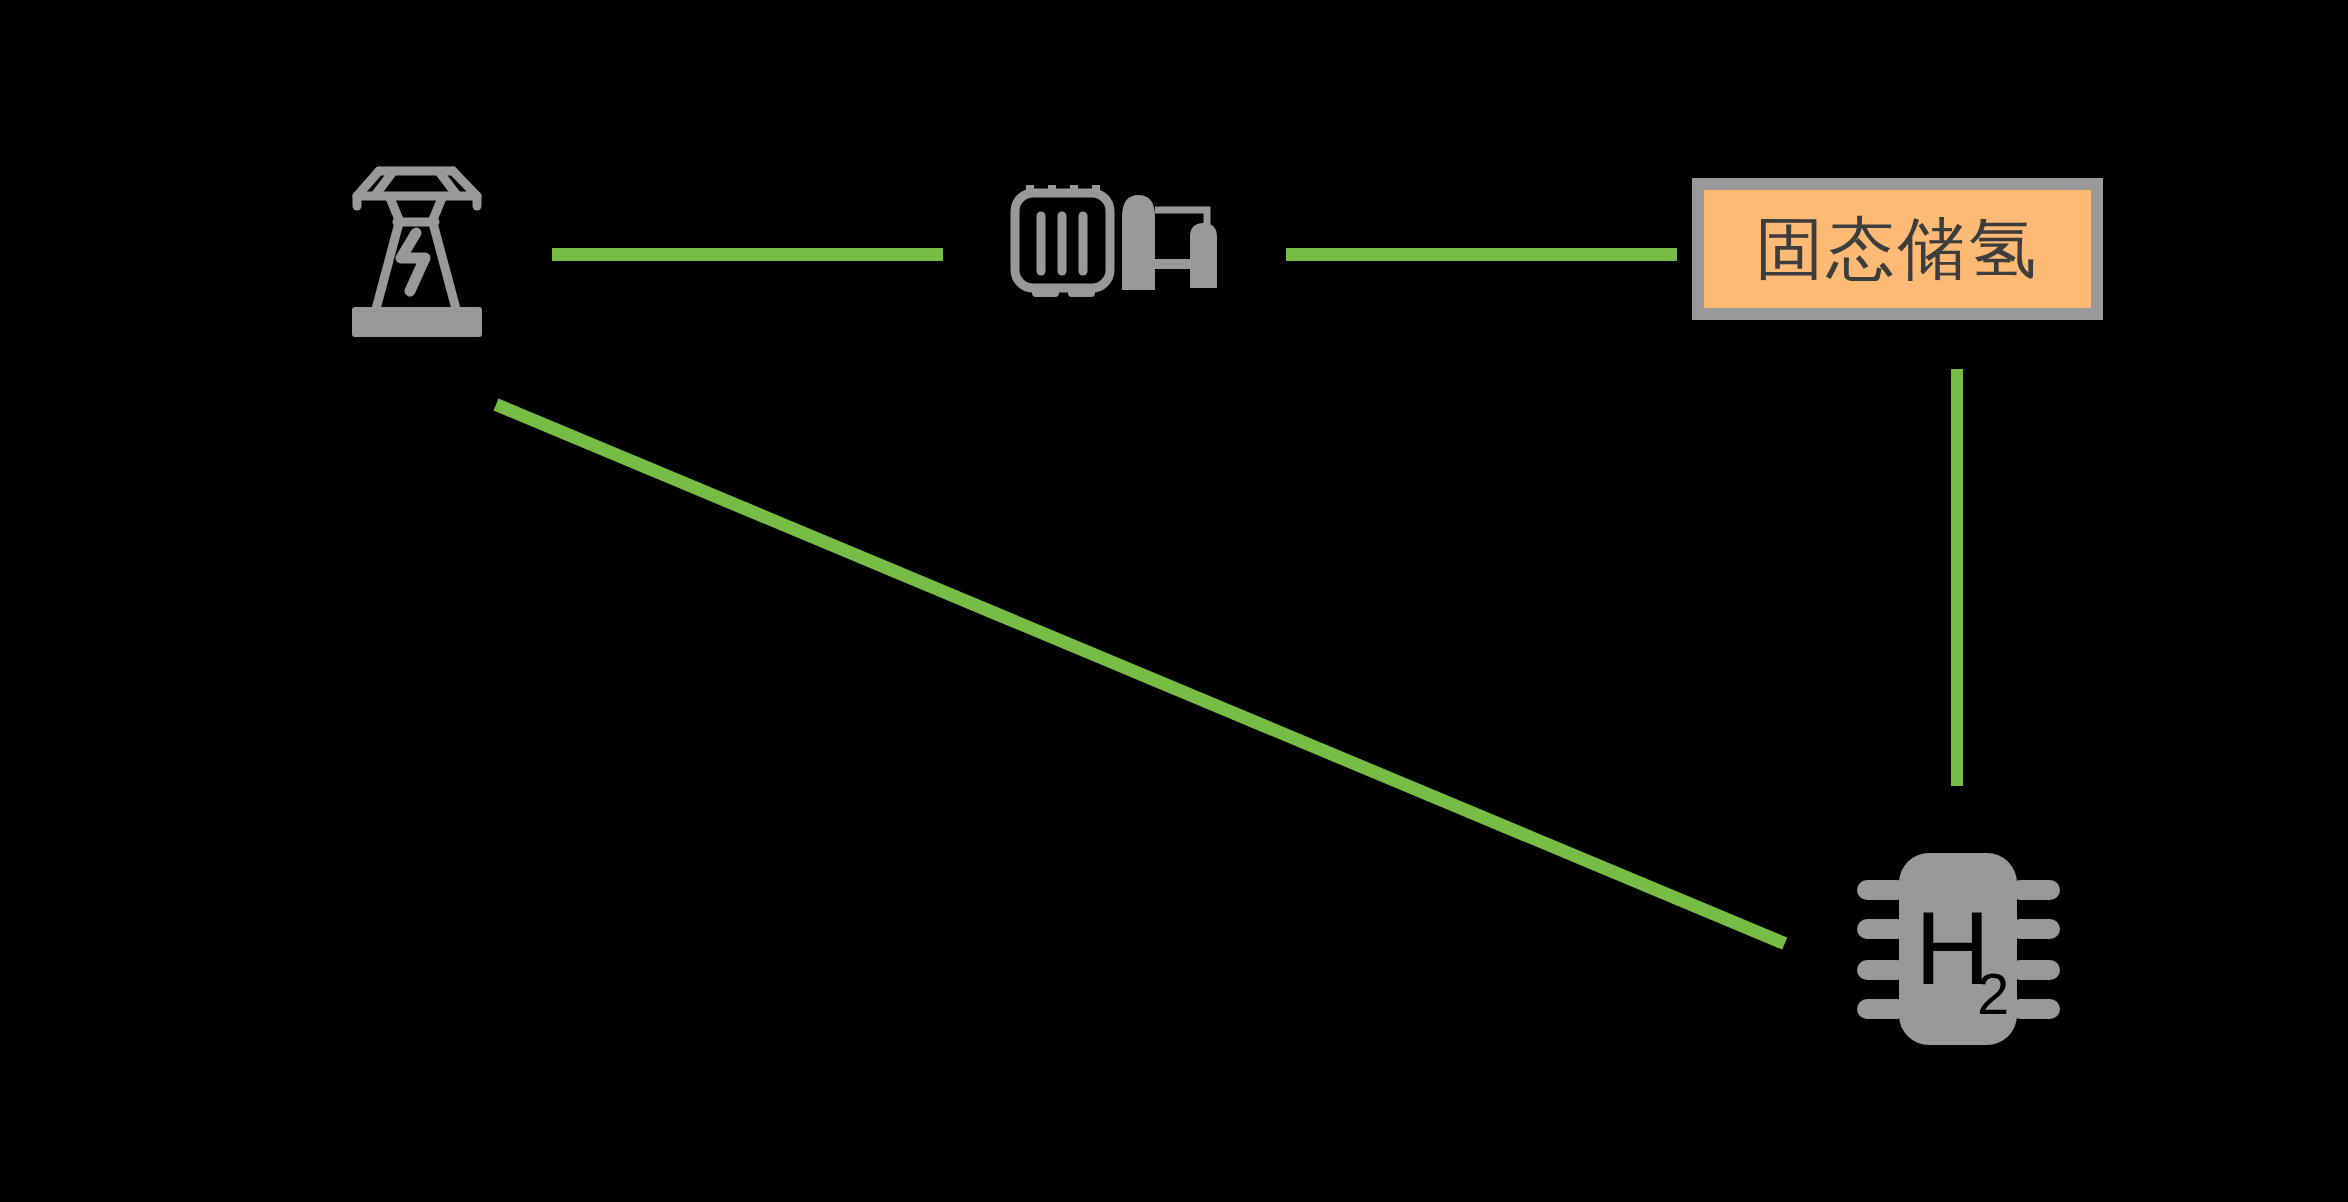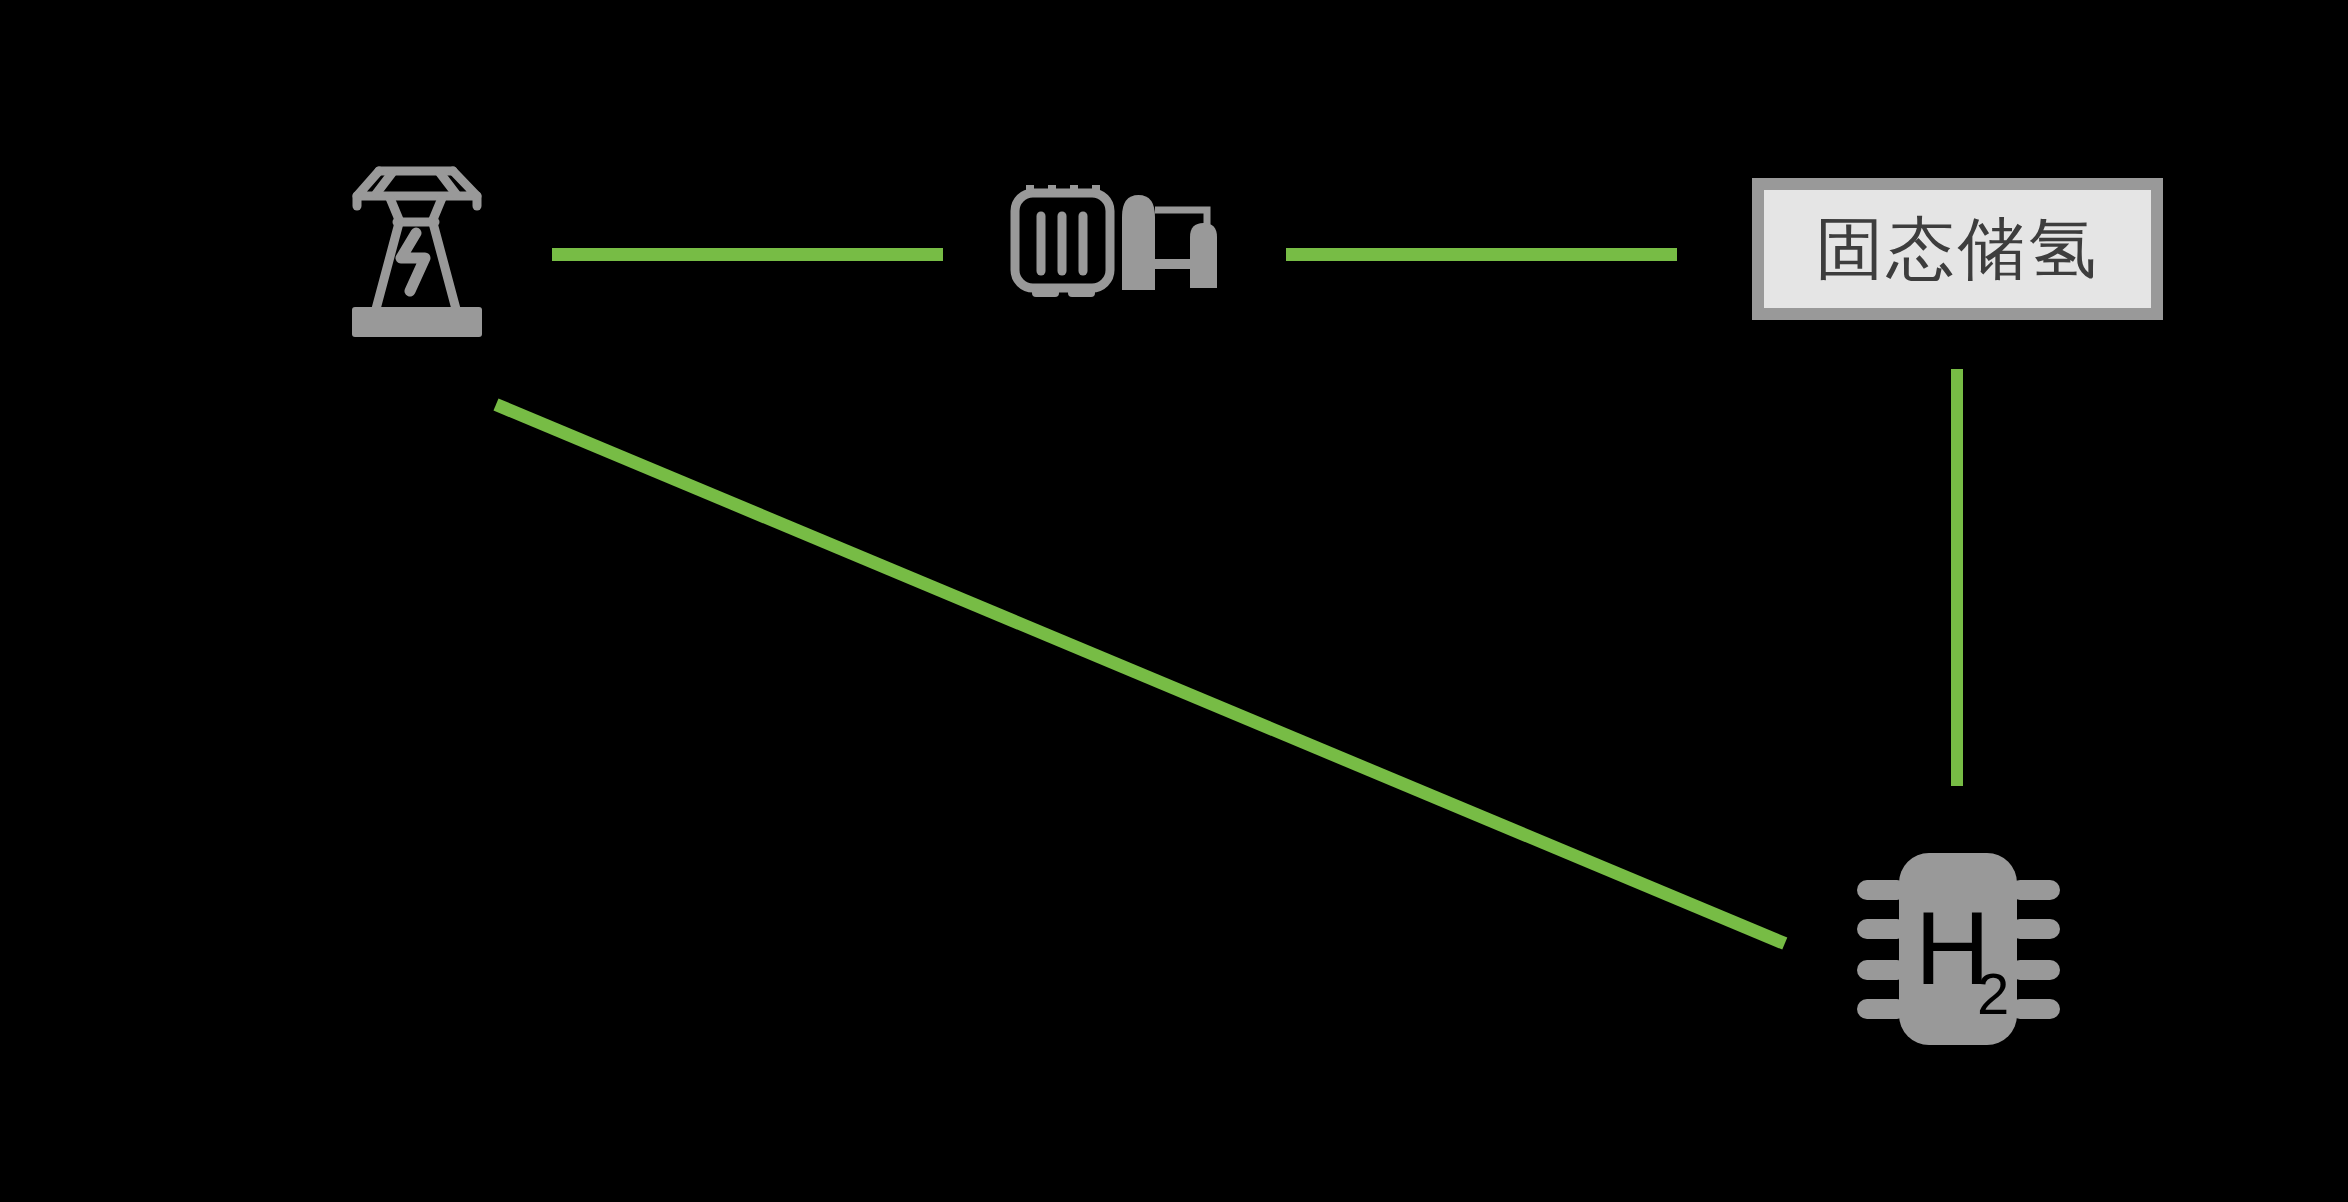--- a/index.html
+++ b/index.html
@@ -16,28 +16,28 @@
     font-family: "Liberation Sans", sans-serif;
   }
   .node { position: absolute; }
 
   .tower        { left: 352px;  top: 165px; width: 130px; height: 172px; }
   .electrolyzer { left: 1010px; top: 185px; width: 207px; height: 117px; }
   .chip         { left: 1857px; top: 853px; width: 203px; height: 192px; }
 
   .storage {
     position: absolute;
-    left: 1752px; top: 178px;
+    left: 1692px; top: 178px;
     width: 411px; height: 142px;
     border: 12px solid #999999;
     box-sizing: border-box;
     display: flex;
     align-items: center;
     justify-content: center;
-    background: #e5e5e5;
+    background: #fdba74;
   }
   .storage span {
     font-size: 68px;
     letter-spacing: 3px;
     color: #3d3d3d;
     font-family: "Liberation Sans", sans-serif;
     white-space: nowrap;
   }
 
   .edge { position: absolute; background: #77bc45; }

